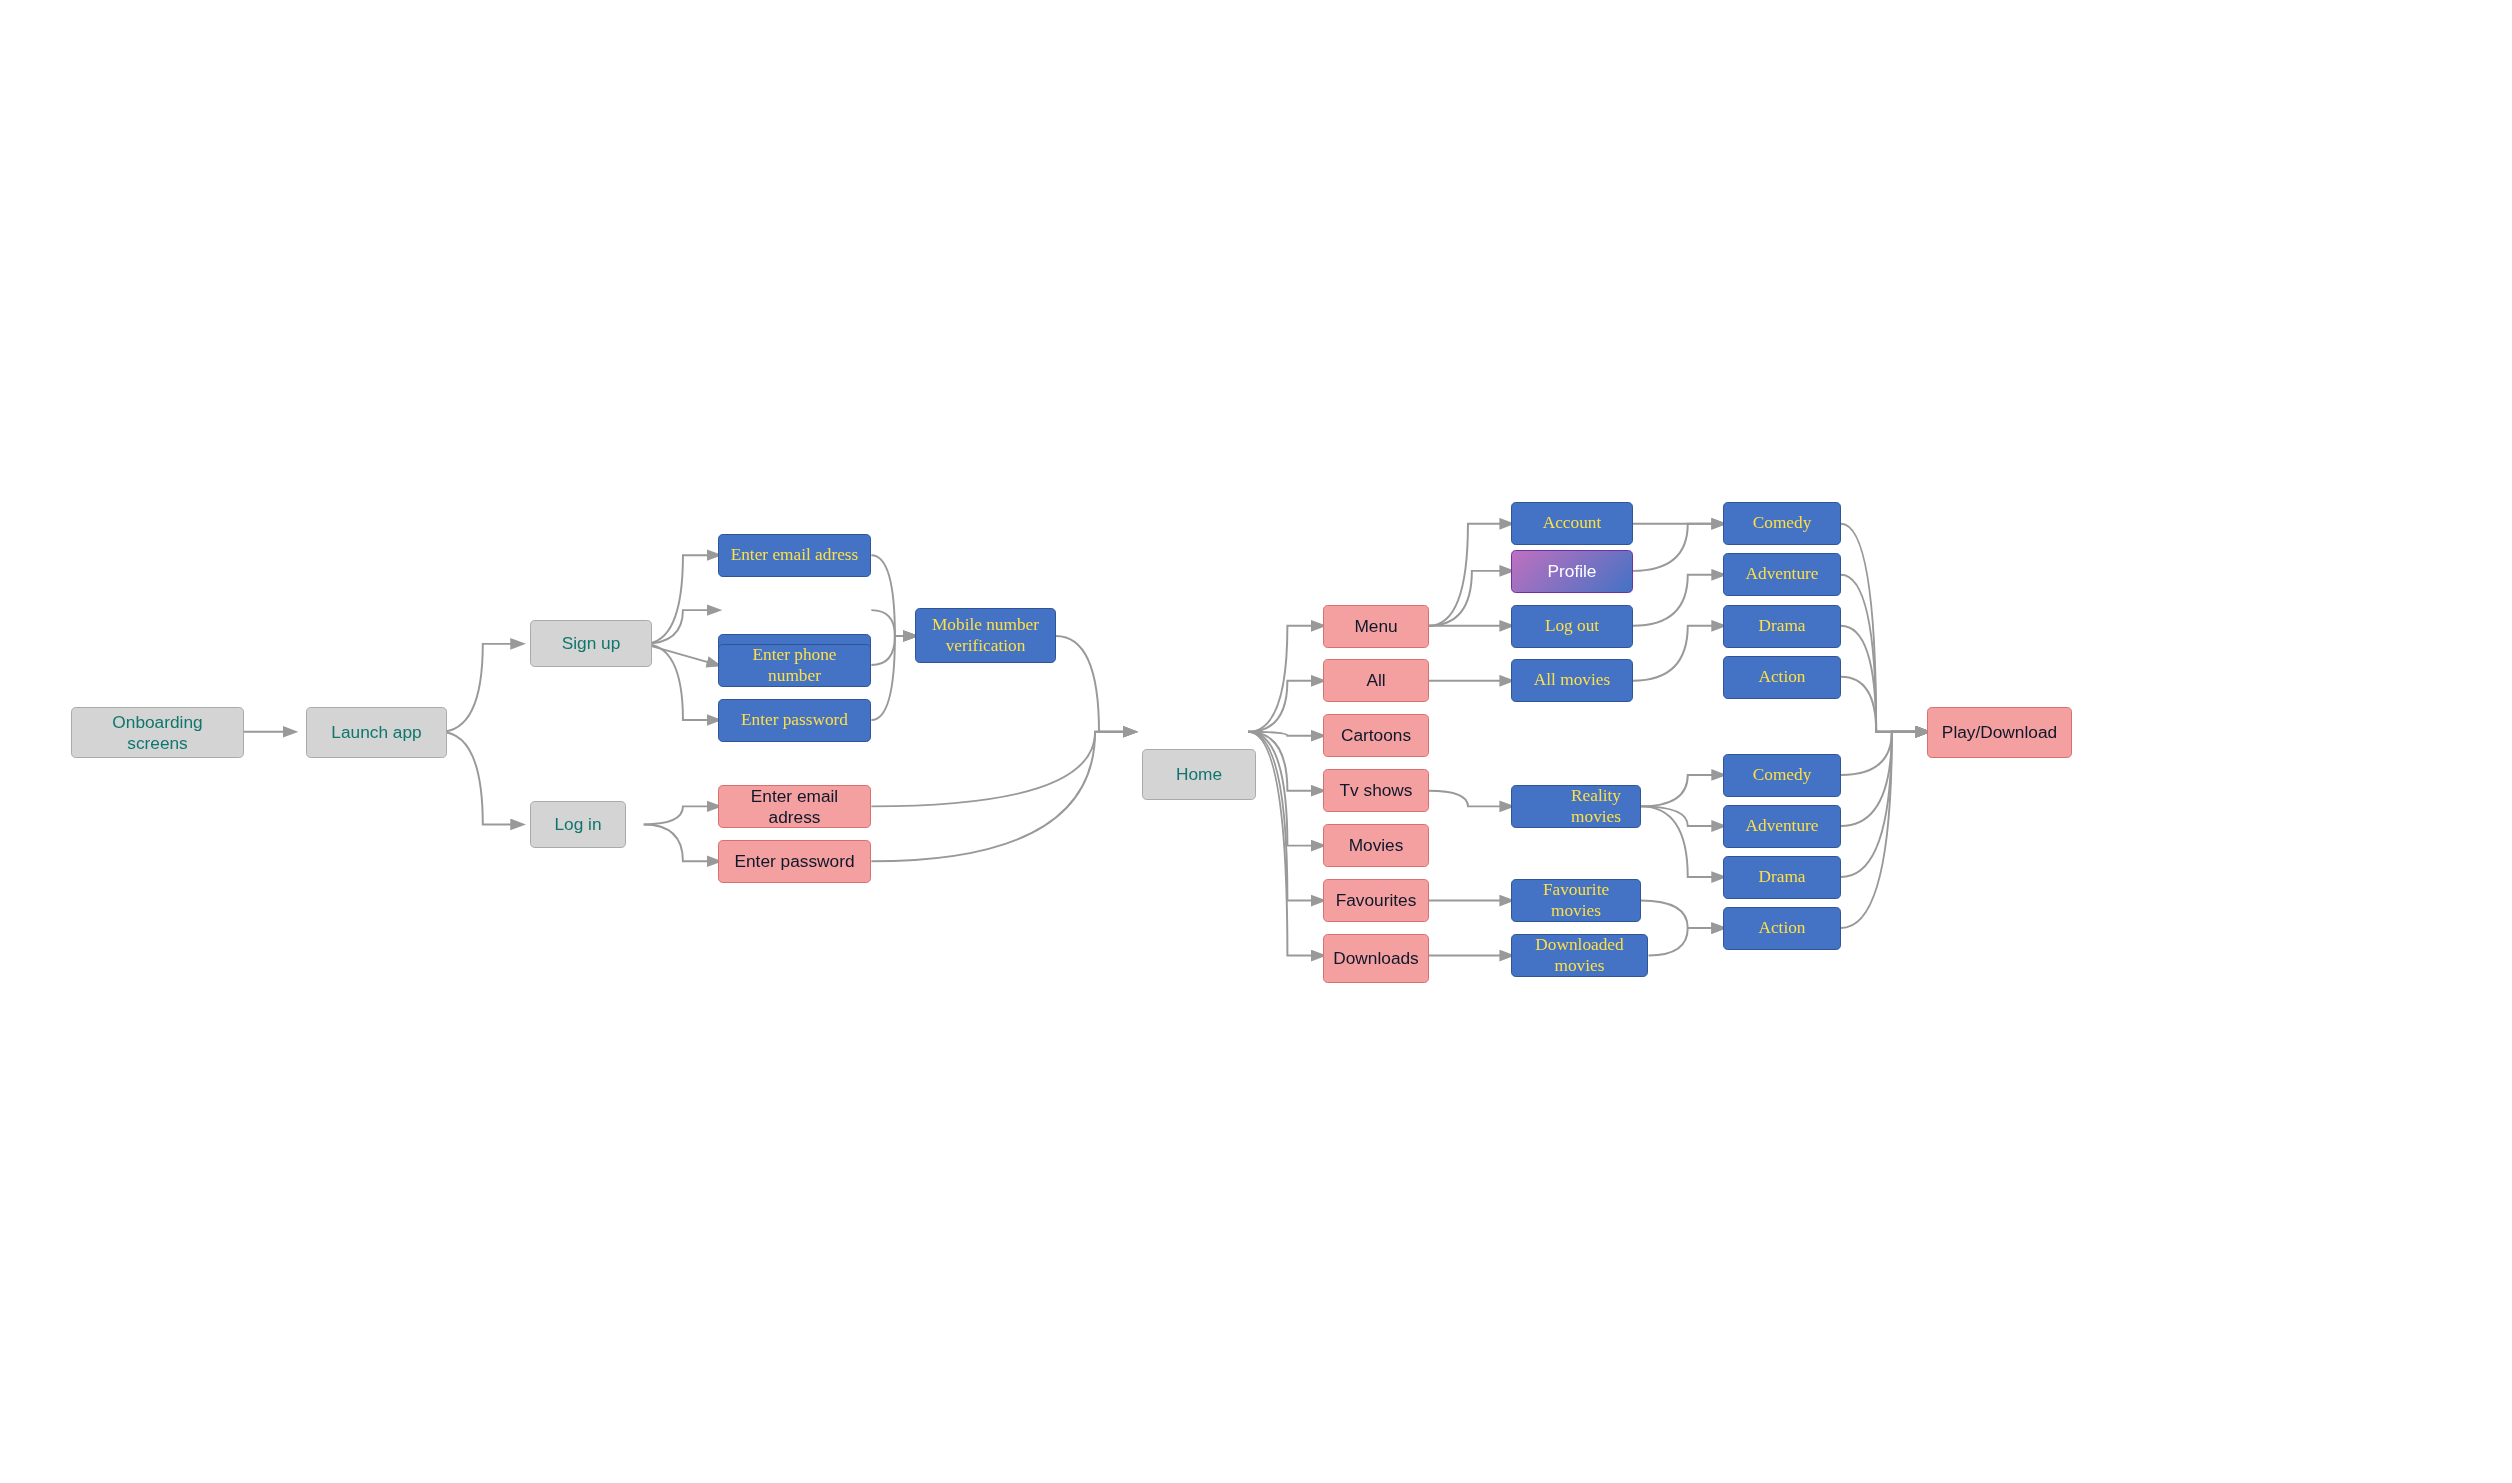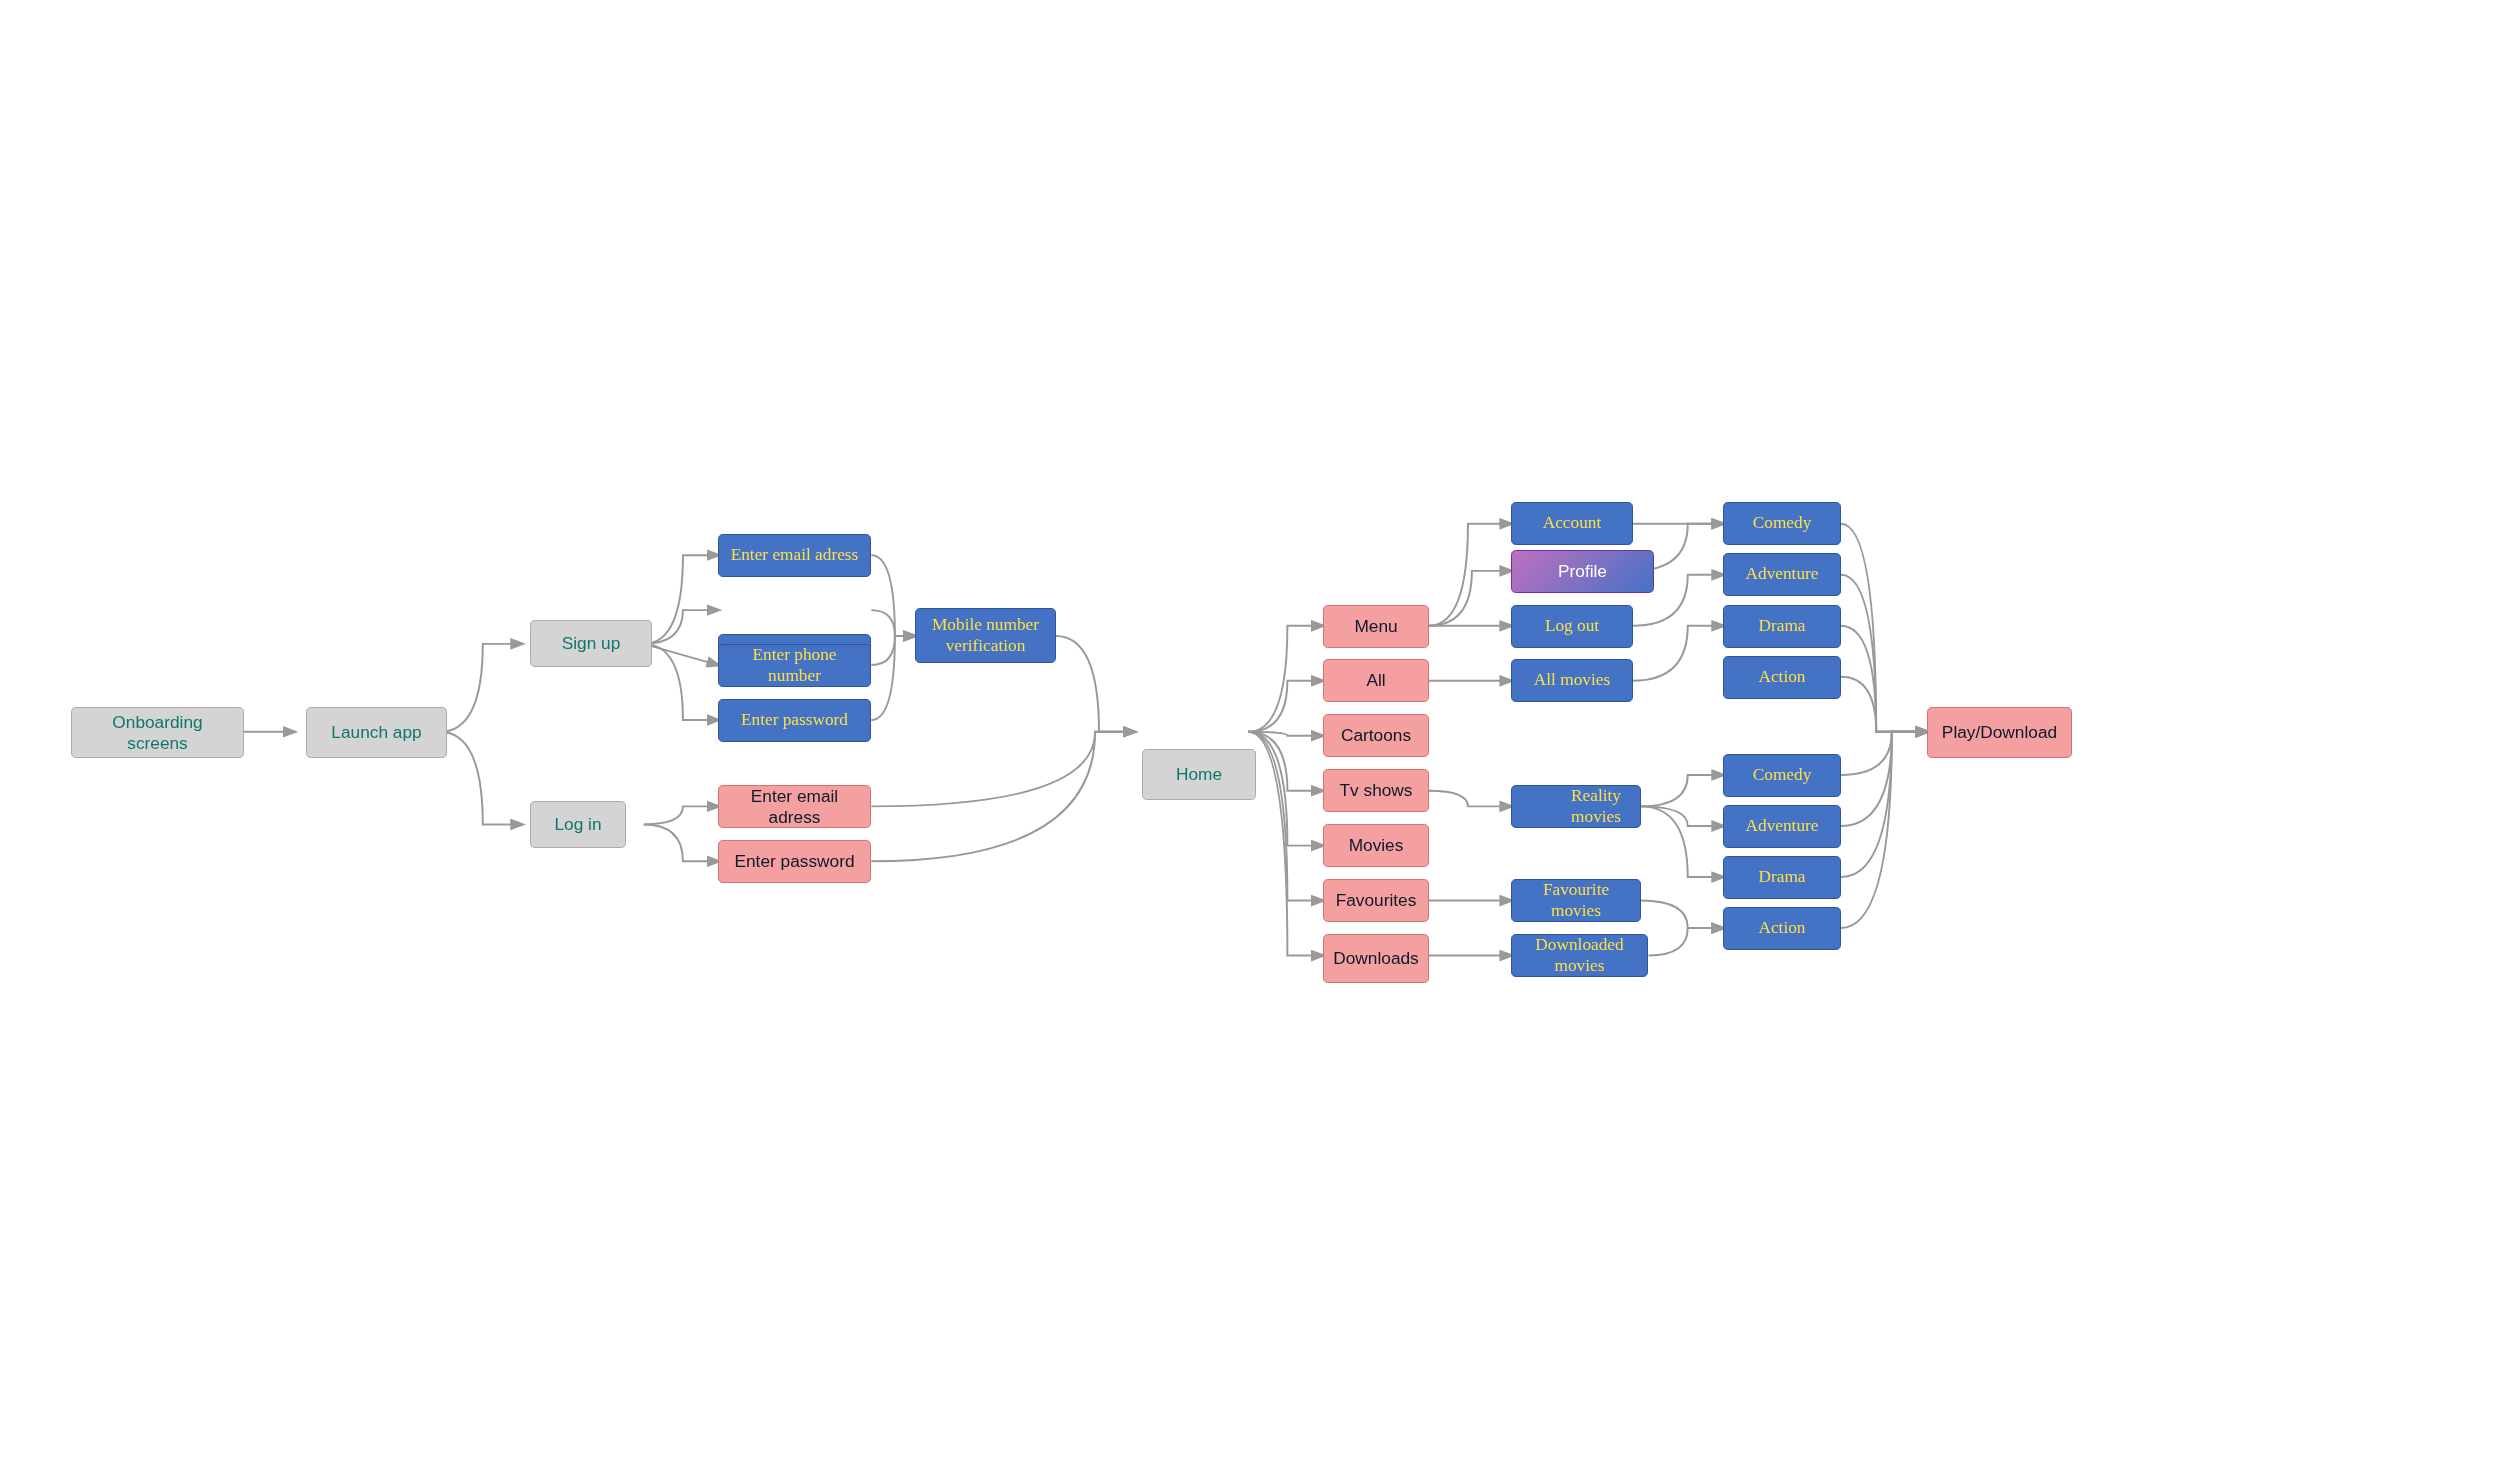--- a/index.html
+++ b/index.html
@@ -235,21 +235,21 @@
   </div>
 
   <div class="node node-pink" style="left:1323px; top:934px; width:106px; height:49px;">
     <span>Downloads</span>
   </div>
 
   <div class="node node-blue" style="left:1511px; top:502px; width:122px; height:43px;">
     <span>Account</span>
   </div>
 
-  <div class="node node-profile" style="left:1511px; top:550px; width:143px; height:43px;">
+  <div class="node node-profile" style="left:1511px; top:550px; width:122px; height:43px;">
     <span>Profile</span>
   </div>
 
   <div class="node node-blue" style="left:1511px; top:605px; width:122px; height:43px;">
     <span>Log out</span>
   </div>
 
   <div class="node node-blue" style="left:1511px; top:659px; width:122px; height:43px;">
     <span>All movies</span>
   </div>

